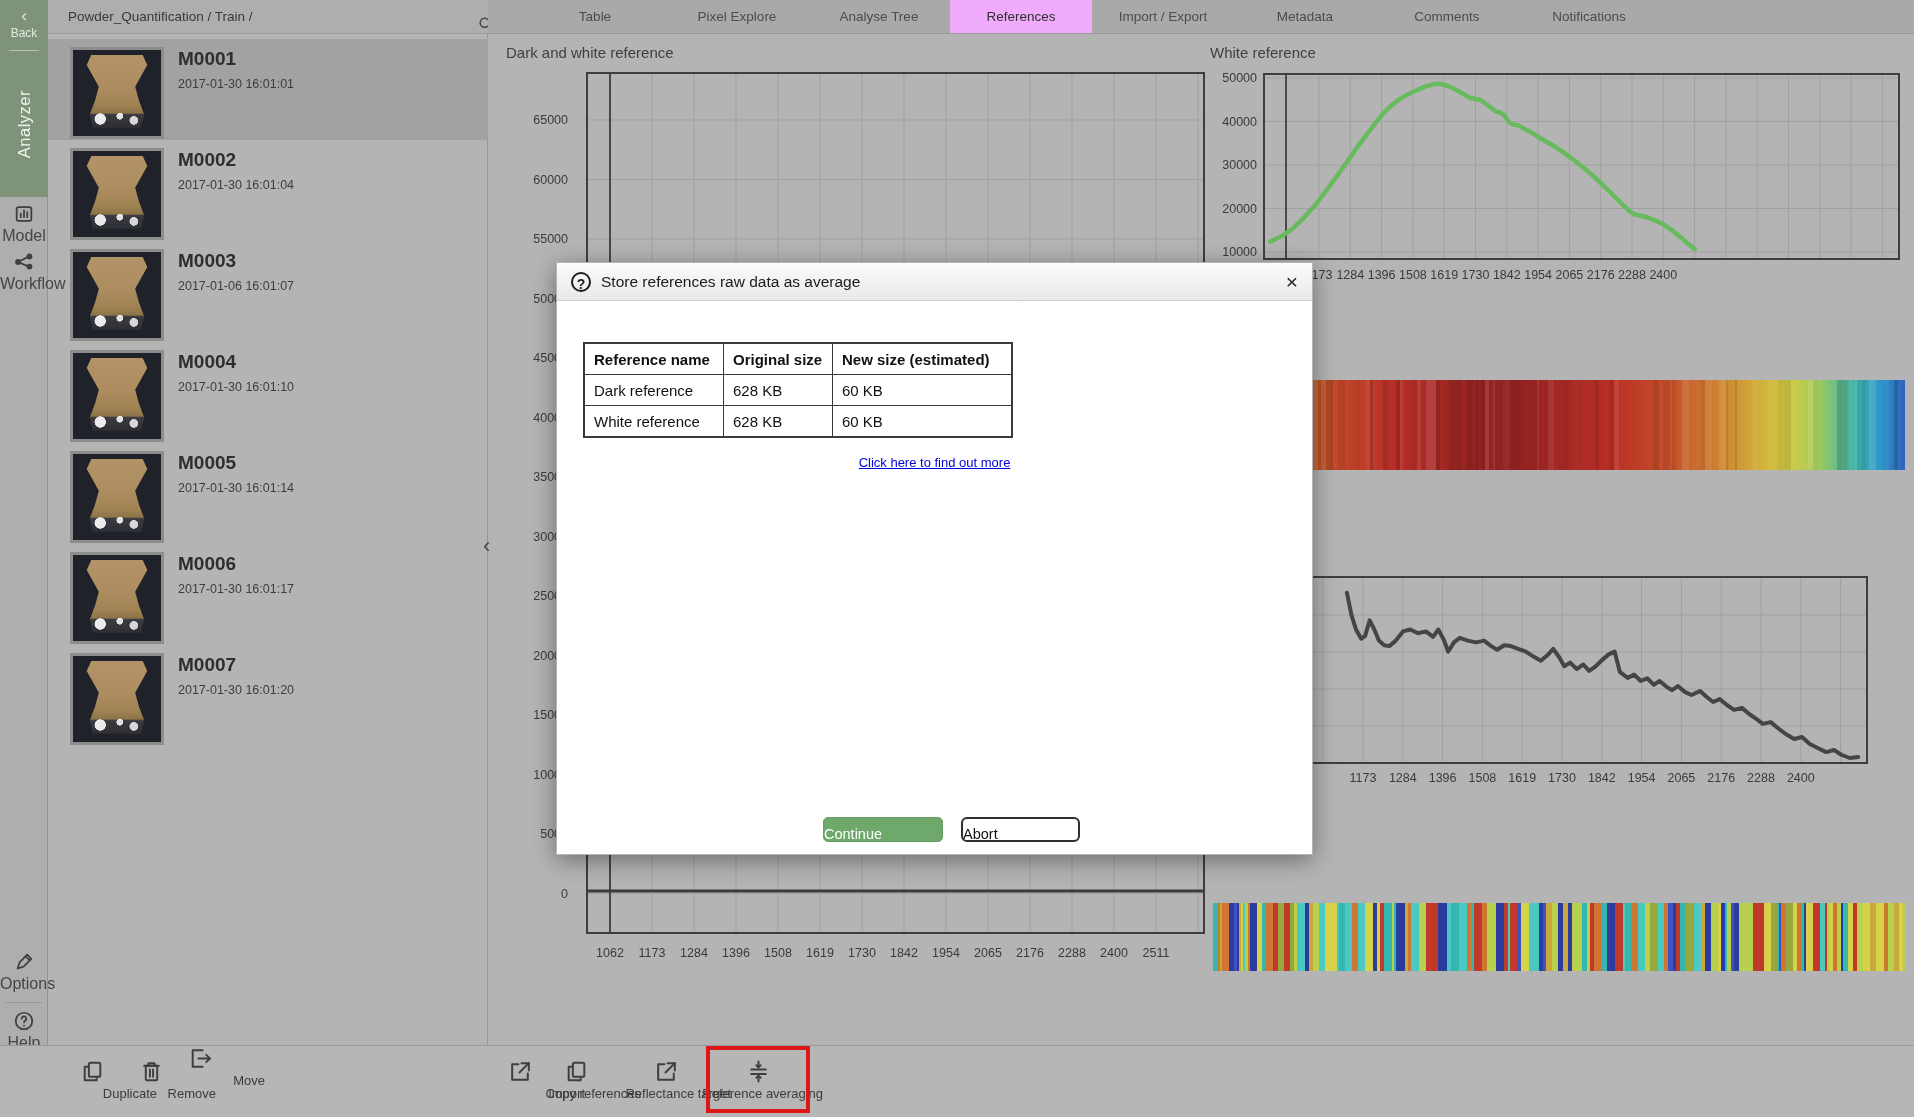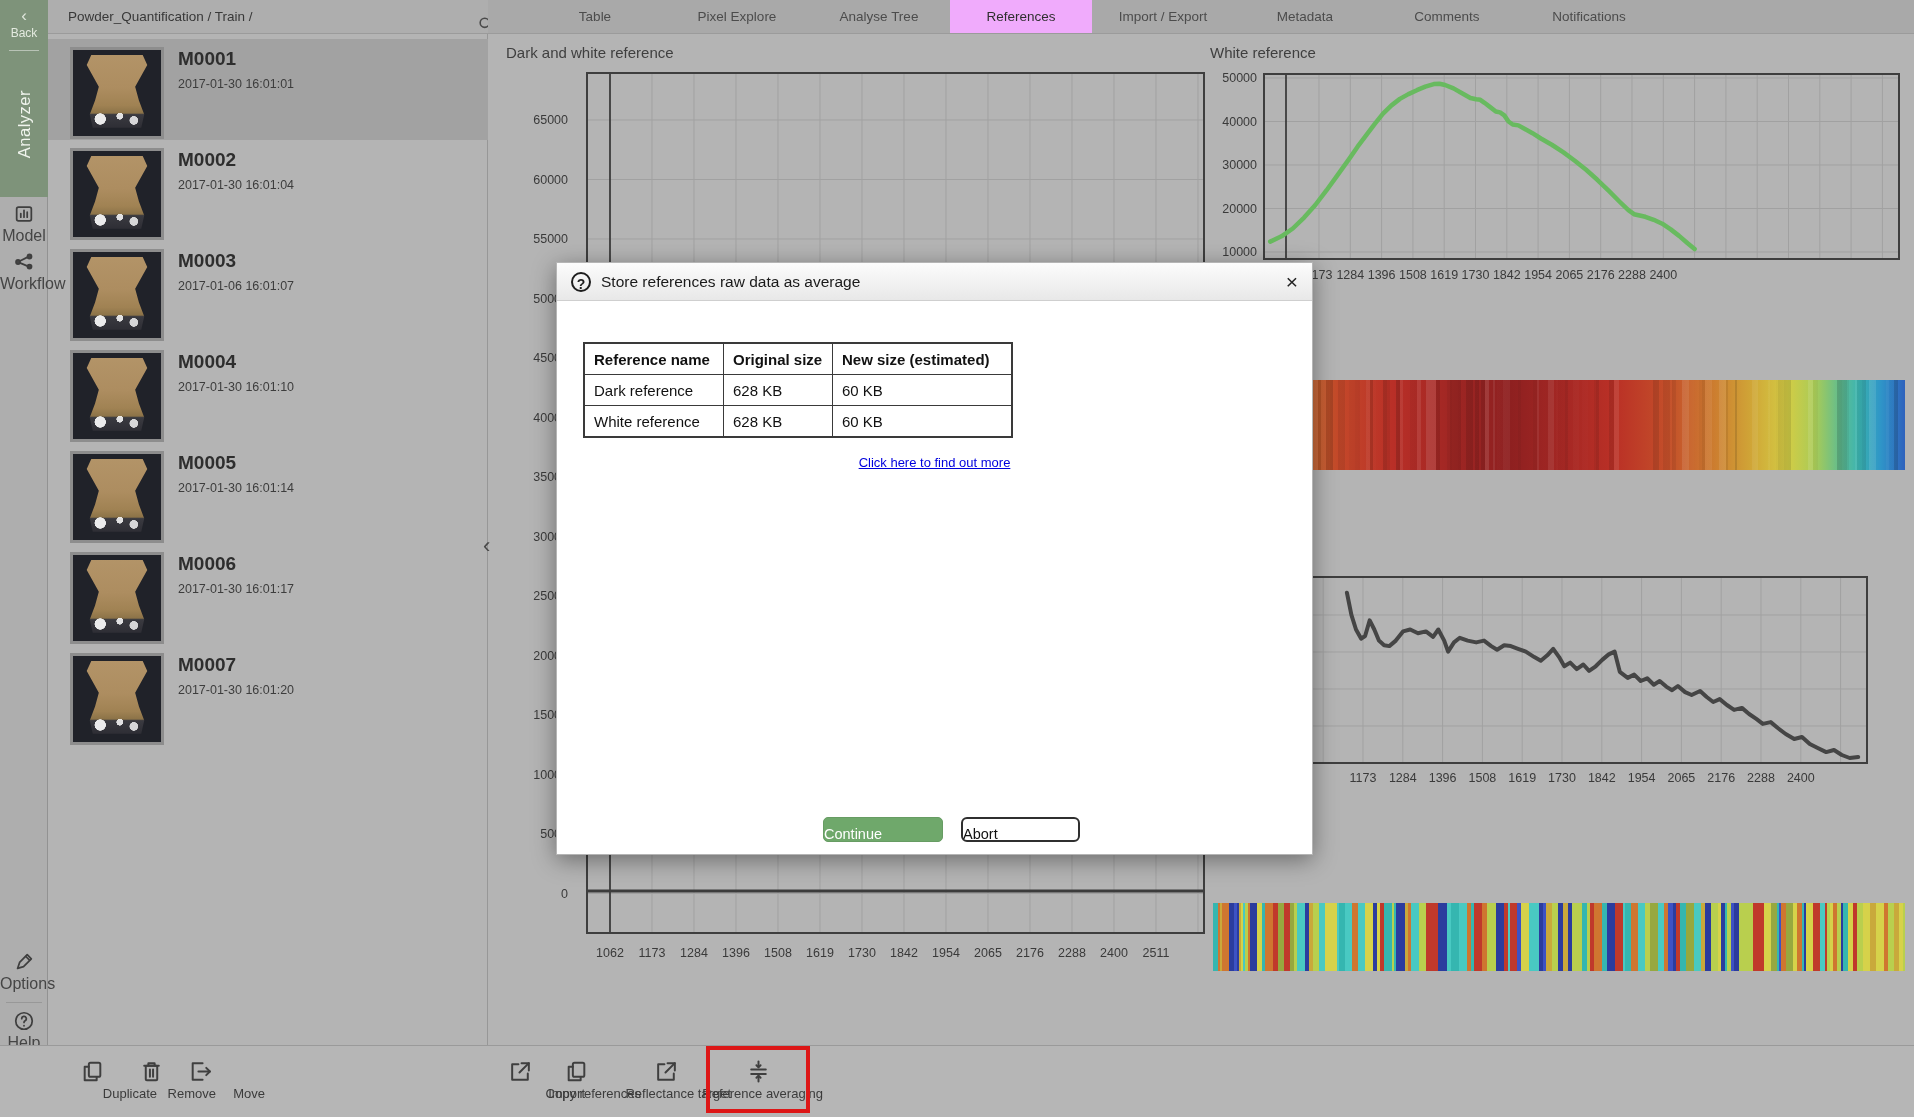--- a/index.html
+++ b/index.html
@@ -336,21 +336,21 @@
   <div class="tool" style="left: 27px; top: 13px;"><svg width="25" height="25" viewBox="0 0 24 24" fill="none" stroke="#3f3f3f" stroke-width="1.9" stroke-linecap="round" stroke-linejoin="round">
           <rect x="8.5" y="3.5" width="11" height="13.5" rx="1.5"></rect>
           <path d="M8.5 7.5H4.5v13h11.5v-3"></path>
         </svg><span>Duplicate</span></div>
       <div class="tool" style="left: 86px; top: 13px;"><svg width="25" height="25" viewBox="0 0 24 24" fill="none" stroke="#3f3f3f" stroke-width="1.9" stroke-linecap="round" stroke-linejoin="round">
           <path d="M5 6.5h14"></path>
           <path d="M9 6V4h6v2"></path>
           <rect x="6.5" y="6.5" width="11" height="14" rx="1"></rect>
           <path d="M10.5 10v7M13.5 10v7"></path>
         </svg><span>Remove</span></div>
-      <div class="tool" style="left: 135px; top: 13px;"><svg width="25" height="25" viewBox="0 0 24 24" fill="none" stroke="#3f3f3f" stroke-width="1.9" stroke-linecap="round" stroke-linejoin="round">
+      <div class="tool" style="left: 135px; top: 0;"><svg width="25" height="25" viewBox="0 0 24 24" fill="none" stroke="#3f3f3f" stroke-width="1.9" stroke-linecap="round" stroke-linejoin="round">
           <path d="M14 4H4.5v16H14"></path>
           <path d="M10 12h11"></path>
           <path d="M17.5 8.5L21 12l-3.5 3.5"></path>
         </svg><span>Move</span></div>
       <div class="tool" style="left: 455px; top: 13px;"><svg width="25" height="25" viewBox="0 0 24 24" fill="none" stroke="#3f3f3f" stroke-width="1.9" stroke-linecap="round" stroke-linejoin="round">
           <path d="M10 5H4v15h15v-6"></path>
           <path d="M13 4h7v7"></path>
           <path d="M20 4l-9 9"></path>
         </svg><span>Import</span></div>
       <div class="tool" style="left: 511px; top: 13px;"><svg width="25" height="25" viewBox="0 0 24 24" fill="none" stroke="#3f3f3f" stroke-width="1.9" stroke-linecap="round" stroke-linejoin="round">

